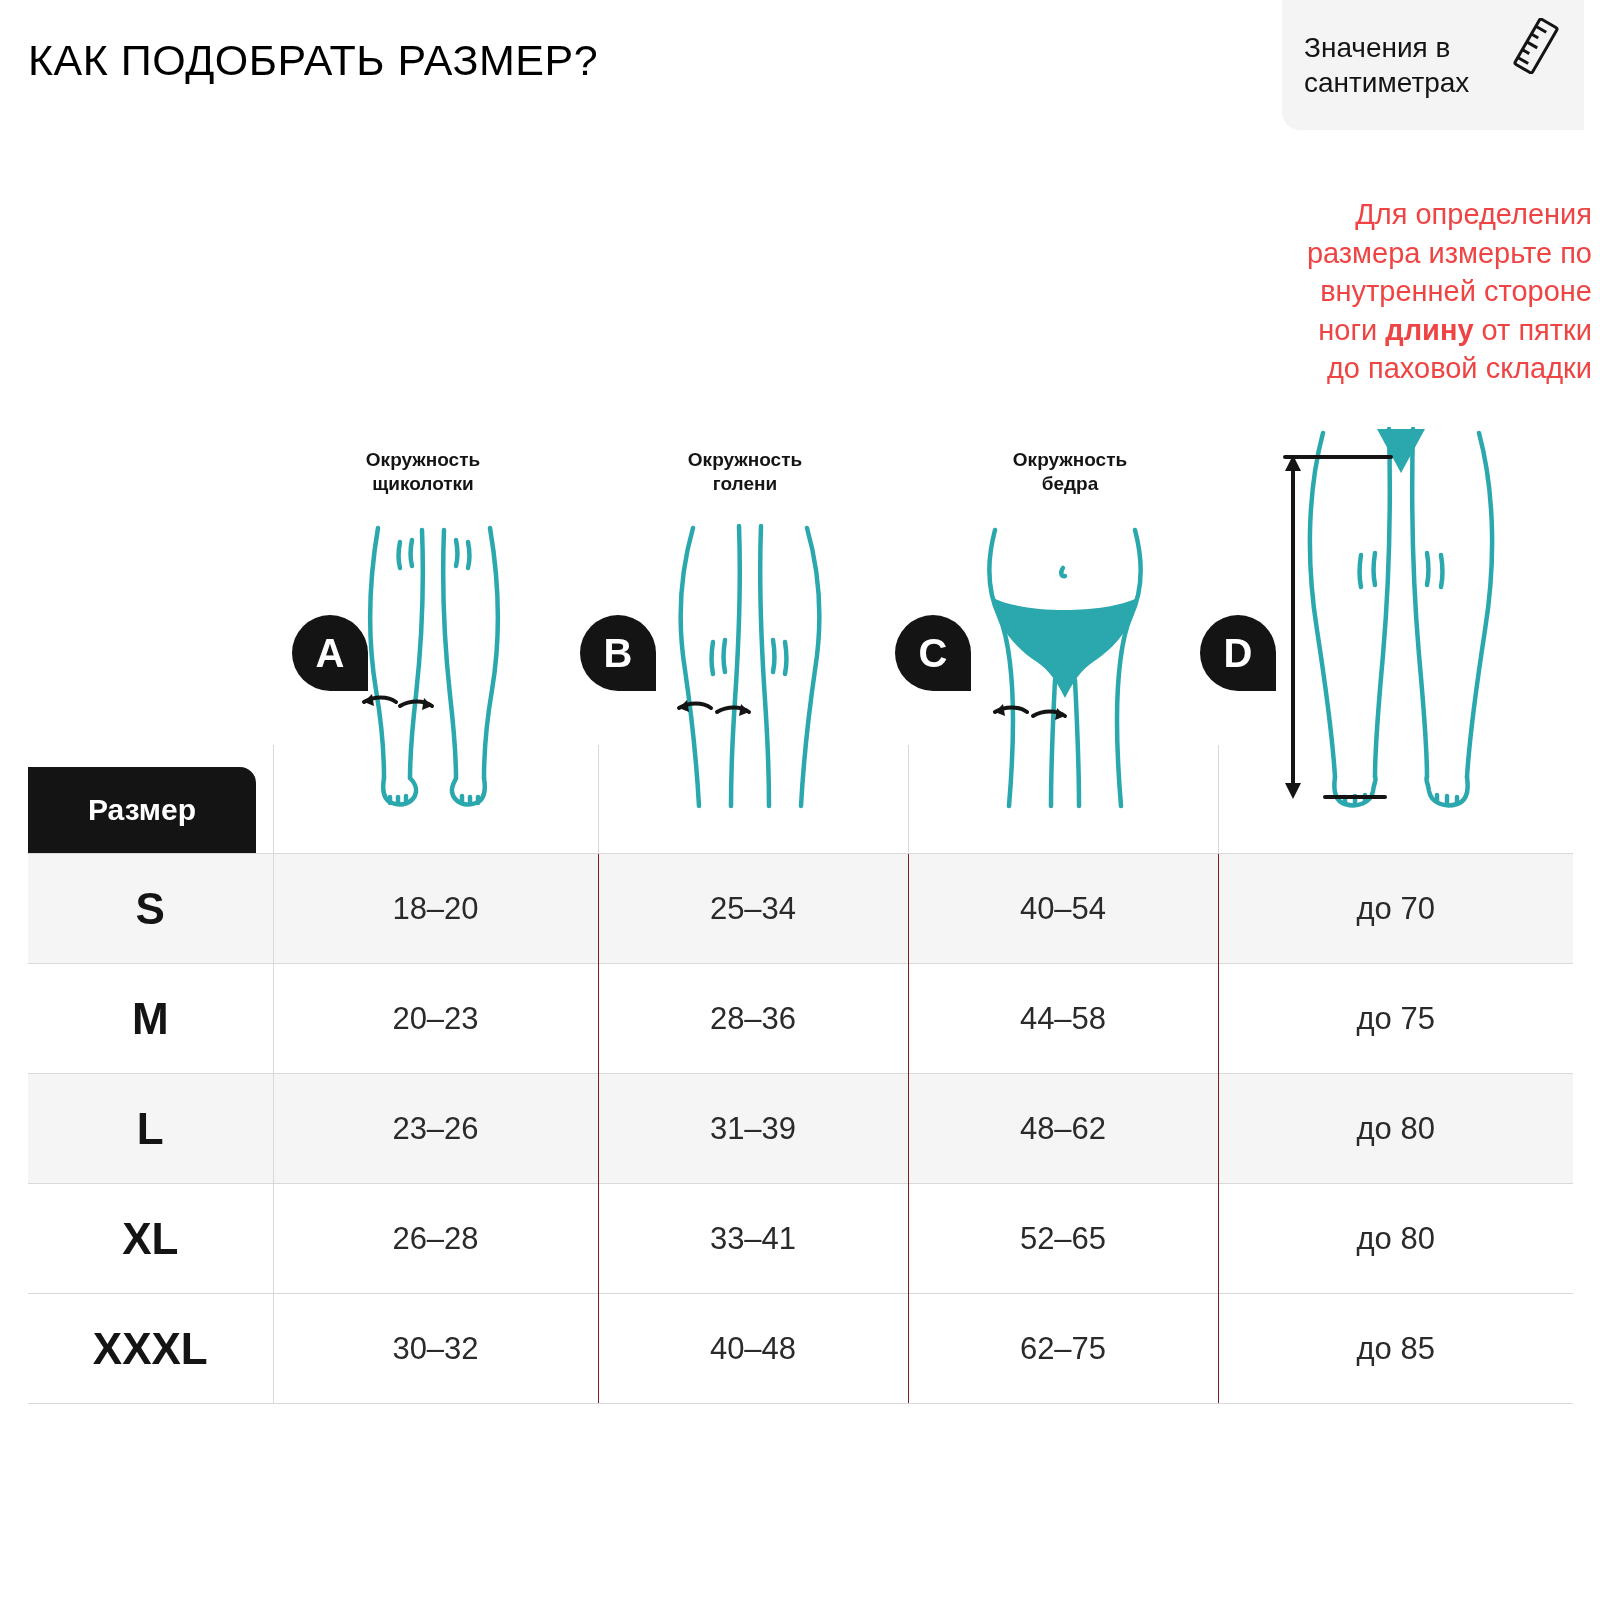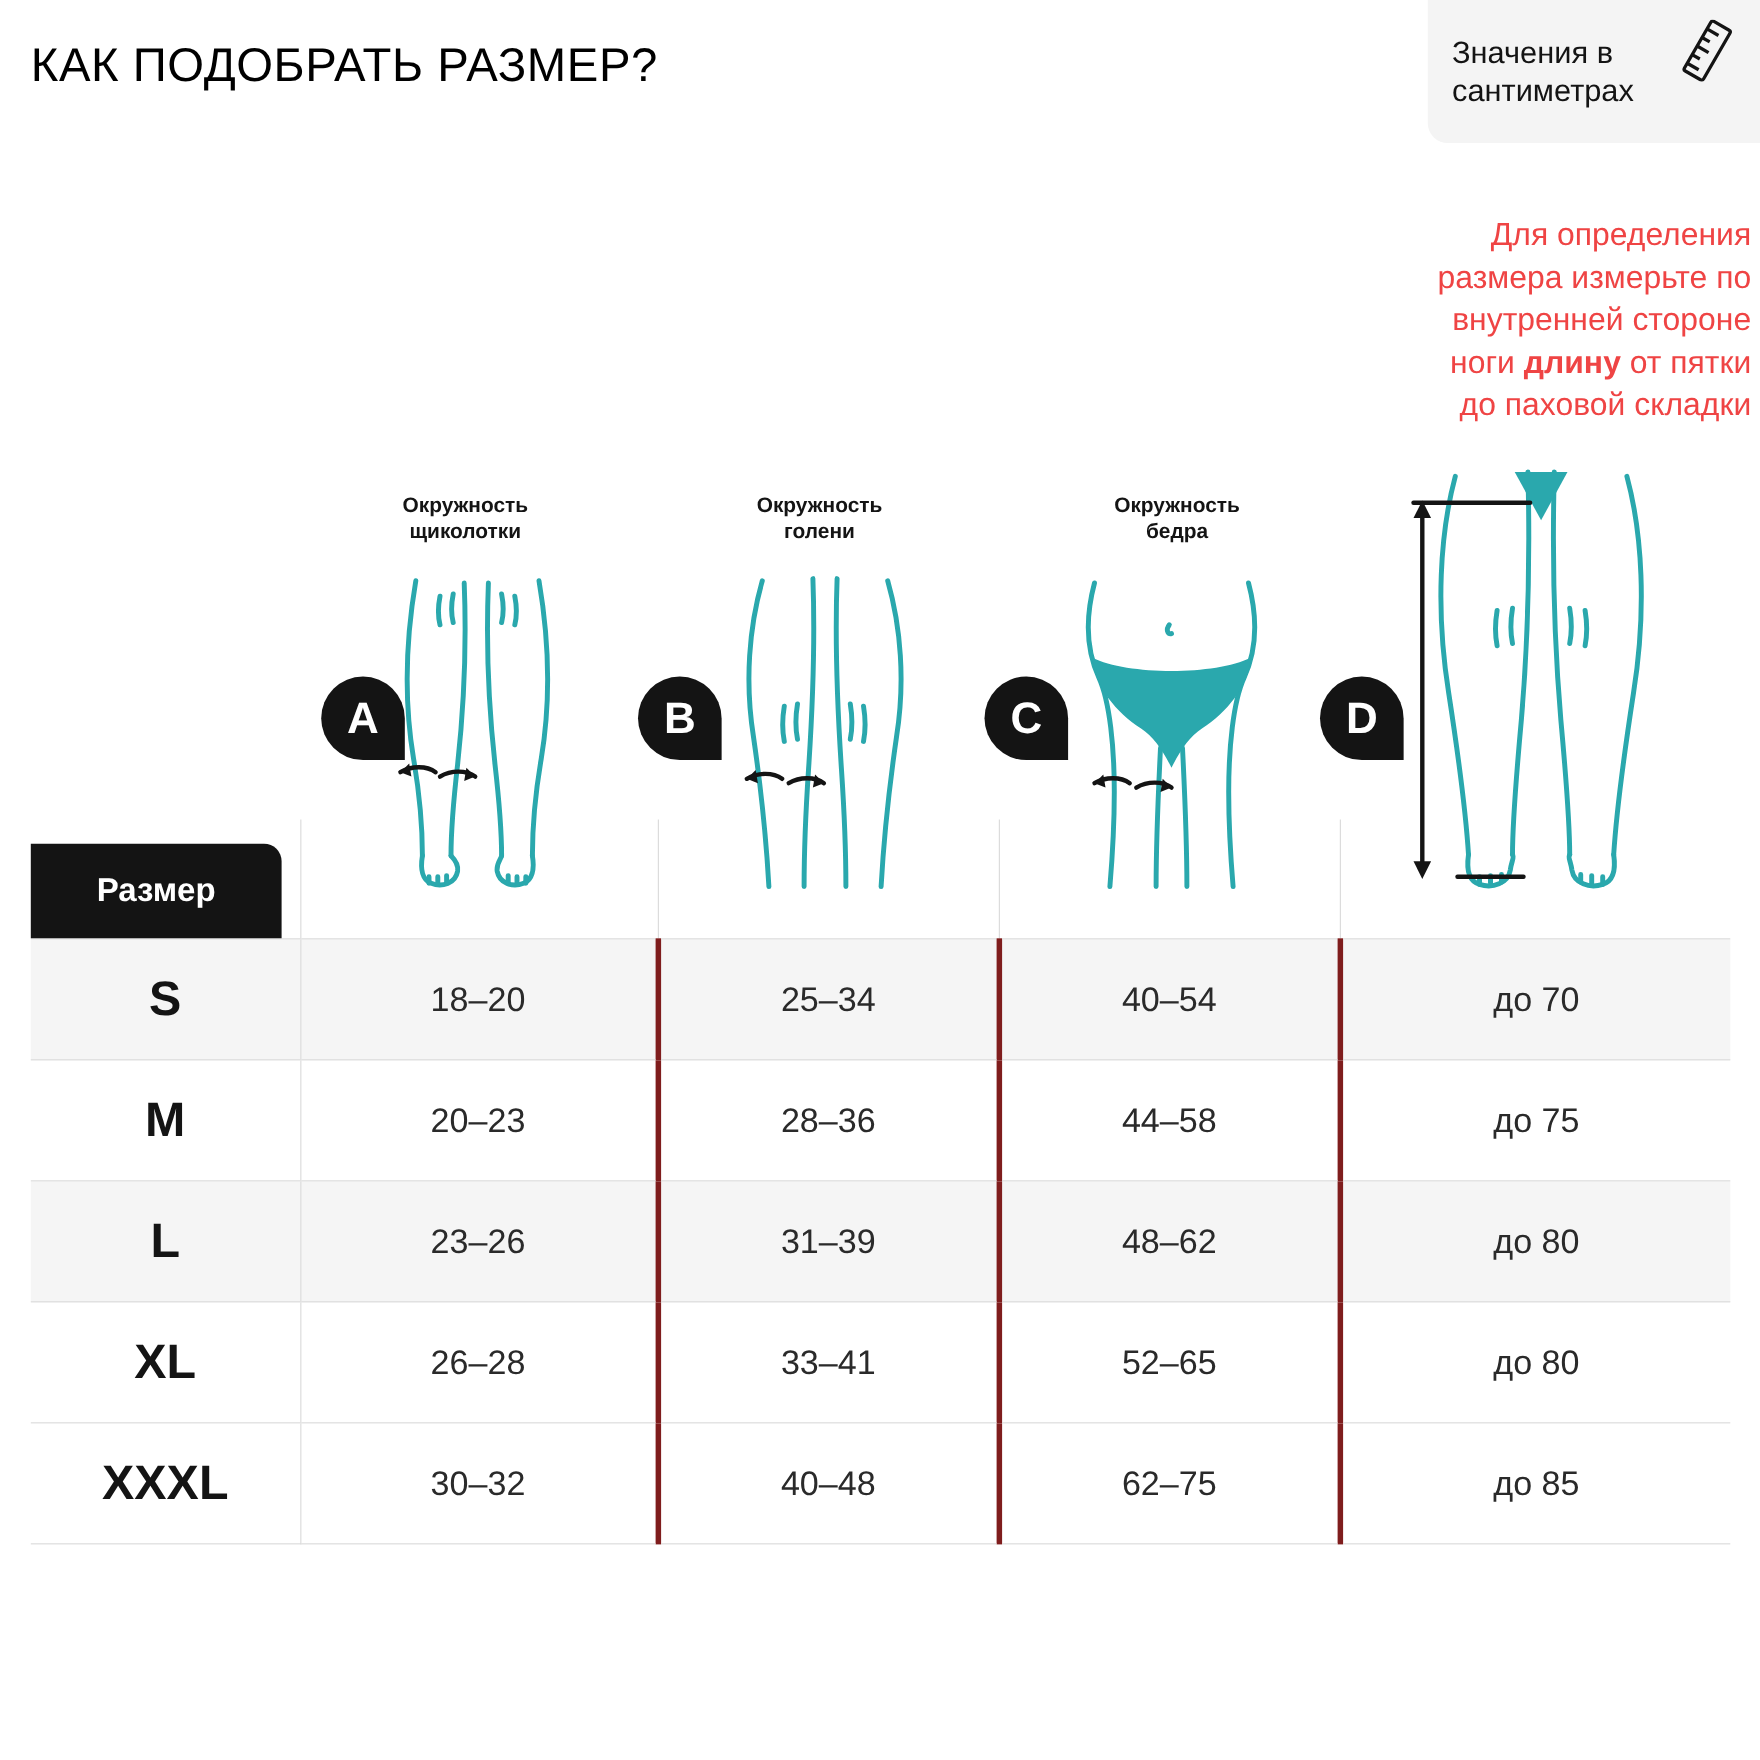--- a/index.html
+++ b/index.html
@@ -18,21 +18,21 @@
     position: absolute;
     left: 28px; top: 36px;
     font-size: 43px;
     font-weight: normal;
     letter-spacing: 0.5px;
     color: #000000;
     white-space: nowrap;
   }
   .units-badge {
     position: absolute;
-    right: 0px; top: 0px;
+    right: 16px; top: 0px;
     width: 302px; height: 130px;
     background: #f4f4f4;
     border-bottom-left-radius: 18px;
     display: flex;
     align-items: center;
     justify-content: flex-start;
     padding: 0 18px 0 22px;
   }
   .units-badge .units-text {
     font-size: 28px;
@@ -127,21 +127,21 @@
     width: 228px; height: 86px;
     background: #141414;
     color: #ffffff;
     border-top-right-radius: 16px;
     display: flex; align-items: center; justify-content: center;
     font-size: 30px; font-weight: bold;
   }
 
   table.size-table td {
     border-top: 1px solid #d9d9d9;
-    border-right: 5px solid #7f1d1d;
+    border-right: 1px solid #7f1d1d;
     height: 110px;
     padding: 0;
     text-align: center;
     vertical-align: middle;
     font-size: 31px;
     color: #2a2a2a;
   }
   table.size-table td:last-child { border-right: none; }
   table.size-table td.size-name {
     font-size: 44px;

